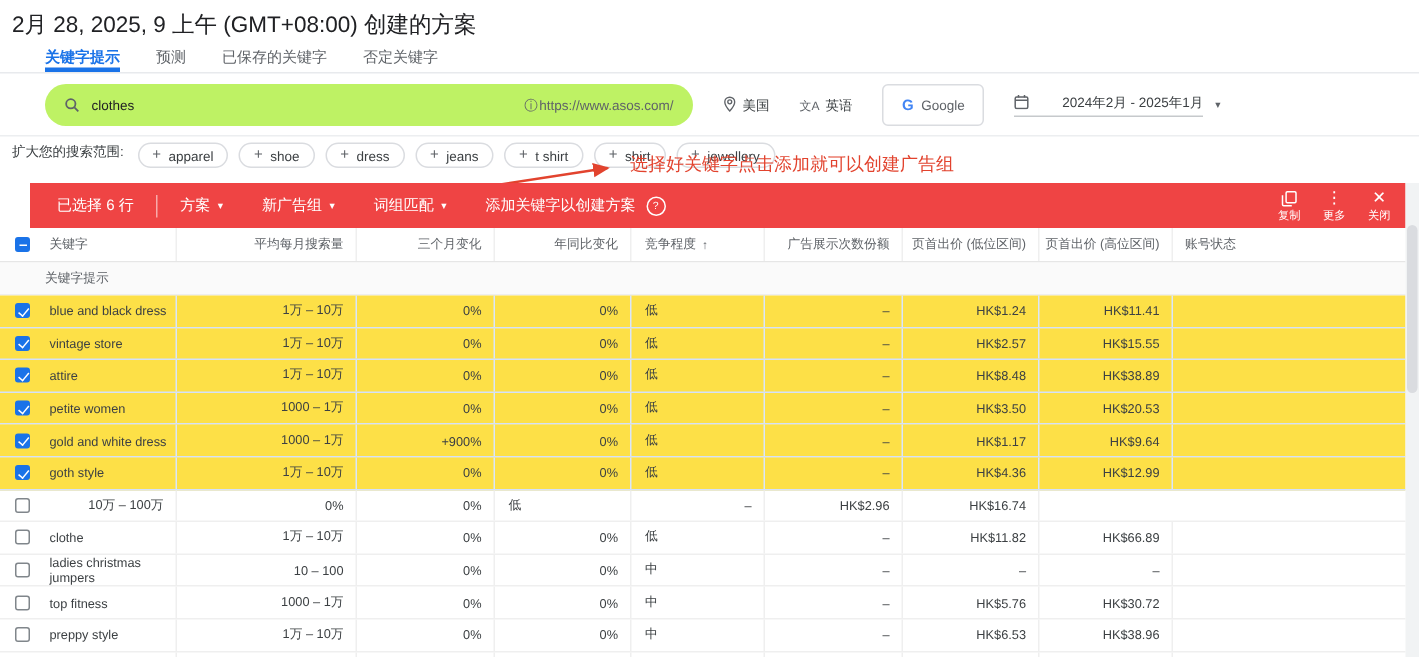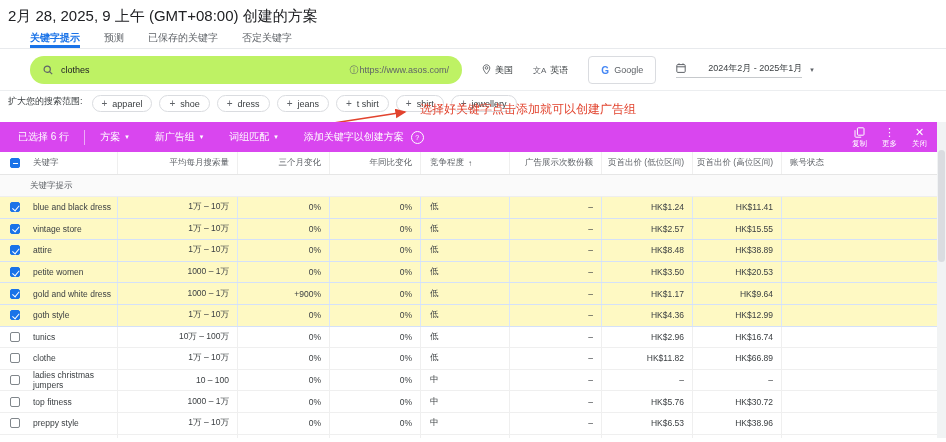--- a/index.html
+++ b/index.html
@@ -32,21 +32,21 @@
   .broaden{position:absolute;left:8px;top:95px;display:flex;gap:9px;height:22px;}
   .blabel{font-size:9px;color:#3c4043;white-space:nowrap;}
   .chips{display:flex;gap:7px;}
   .chip{display:flex;align-items:center;gap:5px;border:1px solid #dadce0;border-radius:9px;height:17px;padding:0 9px;font-size:9px;color:#3c4043;background:#fff;cursor:pointer;font-family:inherit;}
   .plus{color:#5f6368;font-size:10px;line-height:1;}
 
   .annotation{position:absolute;left:420px;top:101px;font-size:12px;color:#e2432e;}
   .arrowsvg{position:absolute;left:281px;top:104px;pointer-events:none;}
 
   .main{position:absolute;left:0;top:122px;right:9px;}
-  .toolbar{height:30px;background:#d946ef;color:#fff;display:flex;align-items:center;padding:0 10px 0 18px;font-size:10px;}
+  .toolbar{height:30px;background:#ef4444;color:#fff;display:flex;align-items:center;padding:0 10px 0 18px;font-size:10px;margin-left:20px;}
   .tsel{white-space:nowrap;}
   .tb-div{width:1px;height:15px;background:rgba(255,255,255,.55);margin:0 15px;}
   .tb-dds{display:flex;align-items:center;}
   .tb-dd{display:flex;align-items:center;gap:5px;background:none;border:none;color:#fff;font-size:10px;margin-right:26px;cursor:pointer;padding:0;font-family:inherit;white-space:nowrap;}
   .tb-dd .caret{color:#fff;}
   .tb-add{background:none;border:none;color:#fff;font-size:10px;margin-right:7px;cursor:pointer;padding:0;font-family:inherit;white-space:nowrap;}
   .help{width:11px;height:11px;border:1px solid #fff;border-radius:50%;font-size:7px;display:flex;align-items:center;justify-content:center;cursor:pointer;flex:none;}
   .tb-right{margin-left:auto;display:flex;gap:15px;}
   .tb-ib{display:flex;flex-direction:column;align-items:center;gap:1px;background:none;border:none;color:#fff;font-size:7.5px;cursor:pointer;padding:0;font-family:inherit;line-height:1;}
   .ig{height:12px;display:flex;align-items:center;font-size:11px;}
@@ -60,21 +60,21 @@
   .c-comp{padding-left:9px;}
   .c-status{padding-left:8px;}
 
   .thead{height:22px;border-bottom:1px solid #e6e6e6;}
   .th{font-size:8.5px;color:#5f6368;white-space:nowrap;}
   .sort{margin-left:4px;font-size:8px;color:#5f6368;}
 
   .section{height:21px;display:flex;align-items:center;padding-left:30px;background:#fafafa;border-bottom:1px solid #eeeeee;font-size:8.5px;color:#5f6368;}
 
   .trow{height:20.6px;border-bottom:1px solid #efefef;font-size:8.5px;color:#3c4043;cursor:pointer;}
-  .trow.sel{background:#fef9c3;border-bottom-color:#d4e1f9;}
+  .trow.sel{background:#fde047;border-bottom-color:#d4e1f9;}
   .trow.sel .cell{border-right-color:#dae6fb;}
 
   .cb{width:10px;height:10px;border:1px solid #80868b;border-radius:2px;box-sizing:border-box;position:relative;background:#fff;cursor:pointer;flex:none;}
   .cb.on{background:#1a73e8;border-color:#1a73e8;}
   .cb.on::after{content:"";position:absolute;left:2.6px;top:0.6px;width:3px;height:5.5px;border:solid #fff;border-width:0 1.5px 1.5px 0;transform:rotate(40deg);}
   .cb.ind{background:#1a73e8;border-color:#1a73e8;}
   .cb.ind::after{content:"";position:absolute;left:1.8px;top:3.6px;width:4.8px;height:1.6px;background:#fff;}
 
   .sbar{position:absolute;top:122px;right:0;bottom:0;width:9px;background:#f1f3f4;}
   .sthumb{position:absolute;left:1px;top:28px;width:7px;height:112px;background:#dadce0;border-radius:3.5px;}
@@ -331,21 +331,20 @@
           <div class="cell c-comp">低</div>
           <div class="cell c-num">–</div>
           <div class="cell c-num">HK$4.36</div>
           <div class="cell c-num">HK$12.99</div>
           <div class="cell c-status"></div>
         </div>
         <div class="trow grid">
           <div class="cell c-check">
             <span class="cb"></span>
           </div>
-          <div class="cell c-kw">tunics</div>
           <div class="cell c-num">10万 – 100万</div>
           <div class="cell c-num">0%</div>
           <div class="cell c-num">0%</div>
           <div class="cell c-comp">低</div>
           <div class="cell c-num">–</div>
           <div class="cell c-num">HK$2.96</div>
           <div class="cell c-num">HK$16.74</div>
           <div class="cell c-status"></div>
         </div>
         <div class="trow grid">

